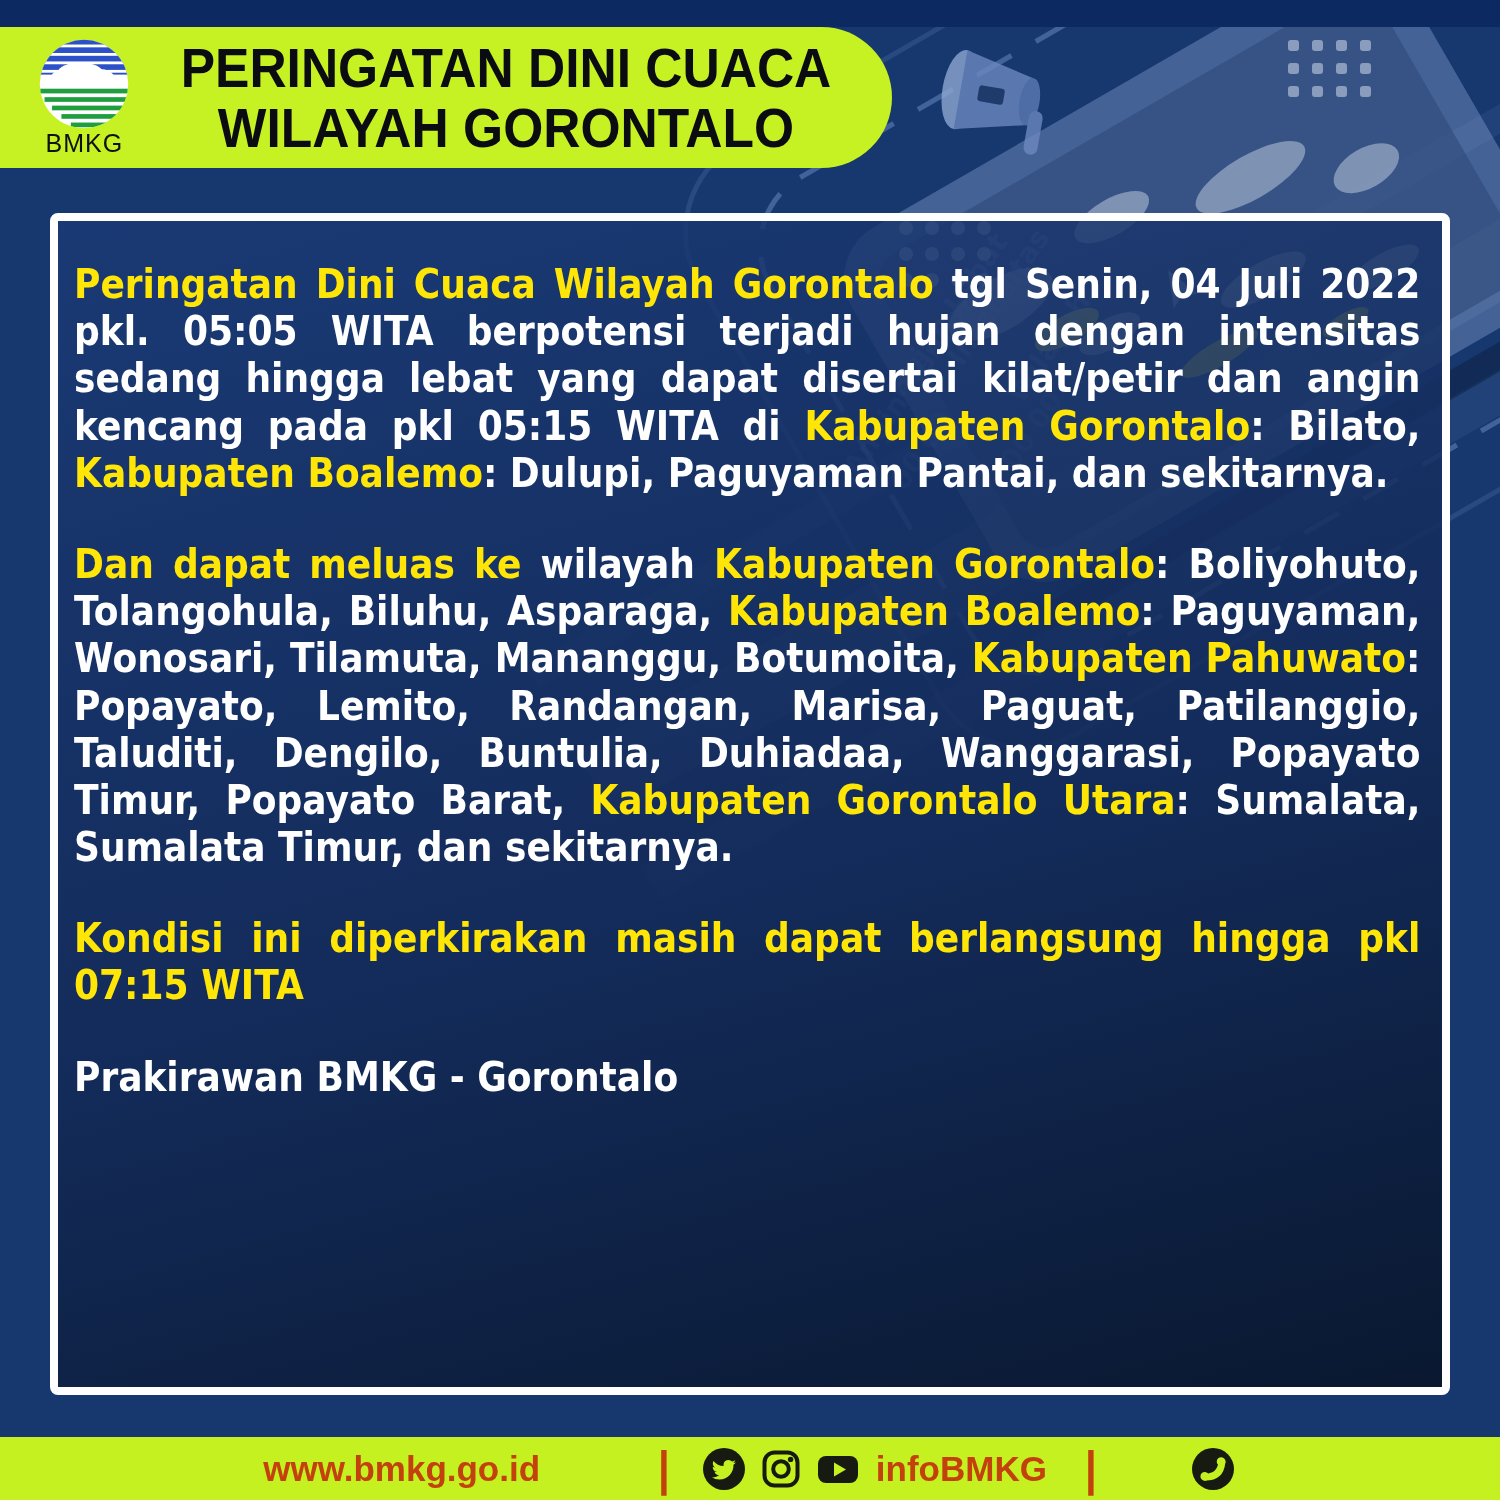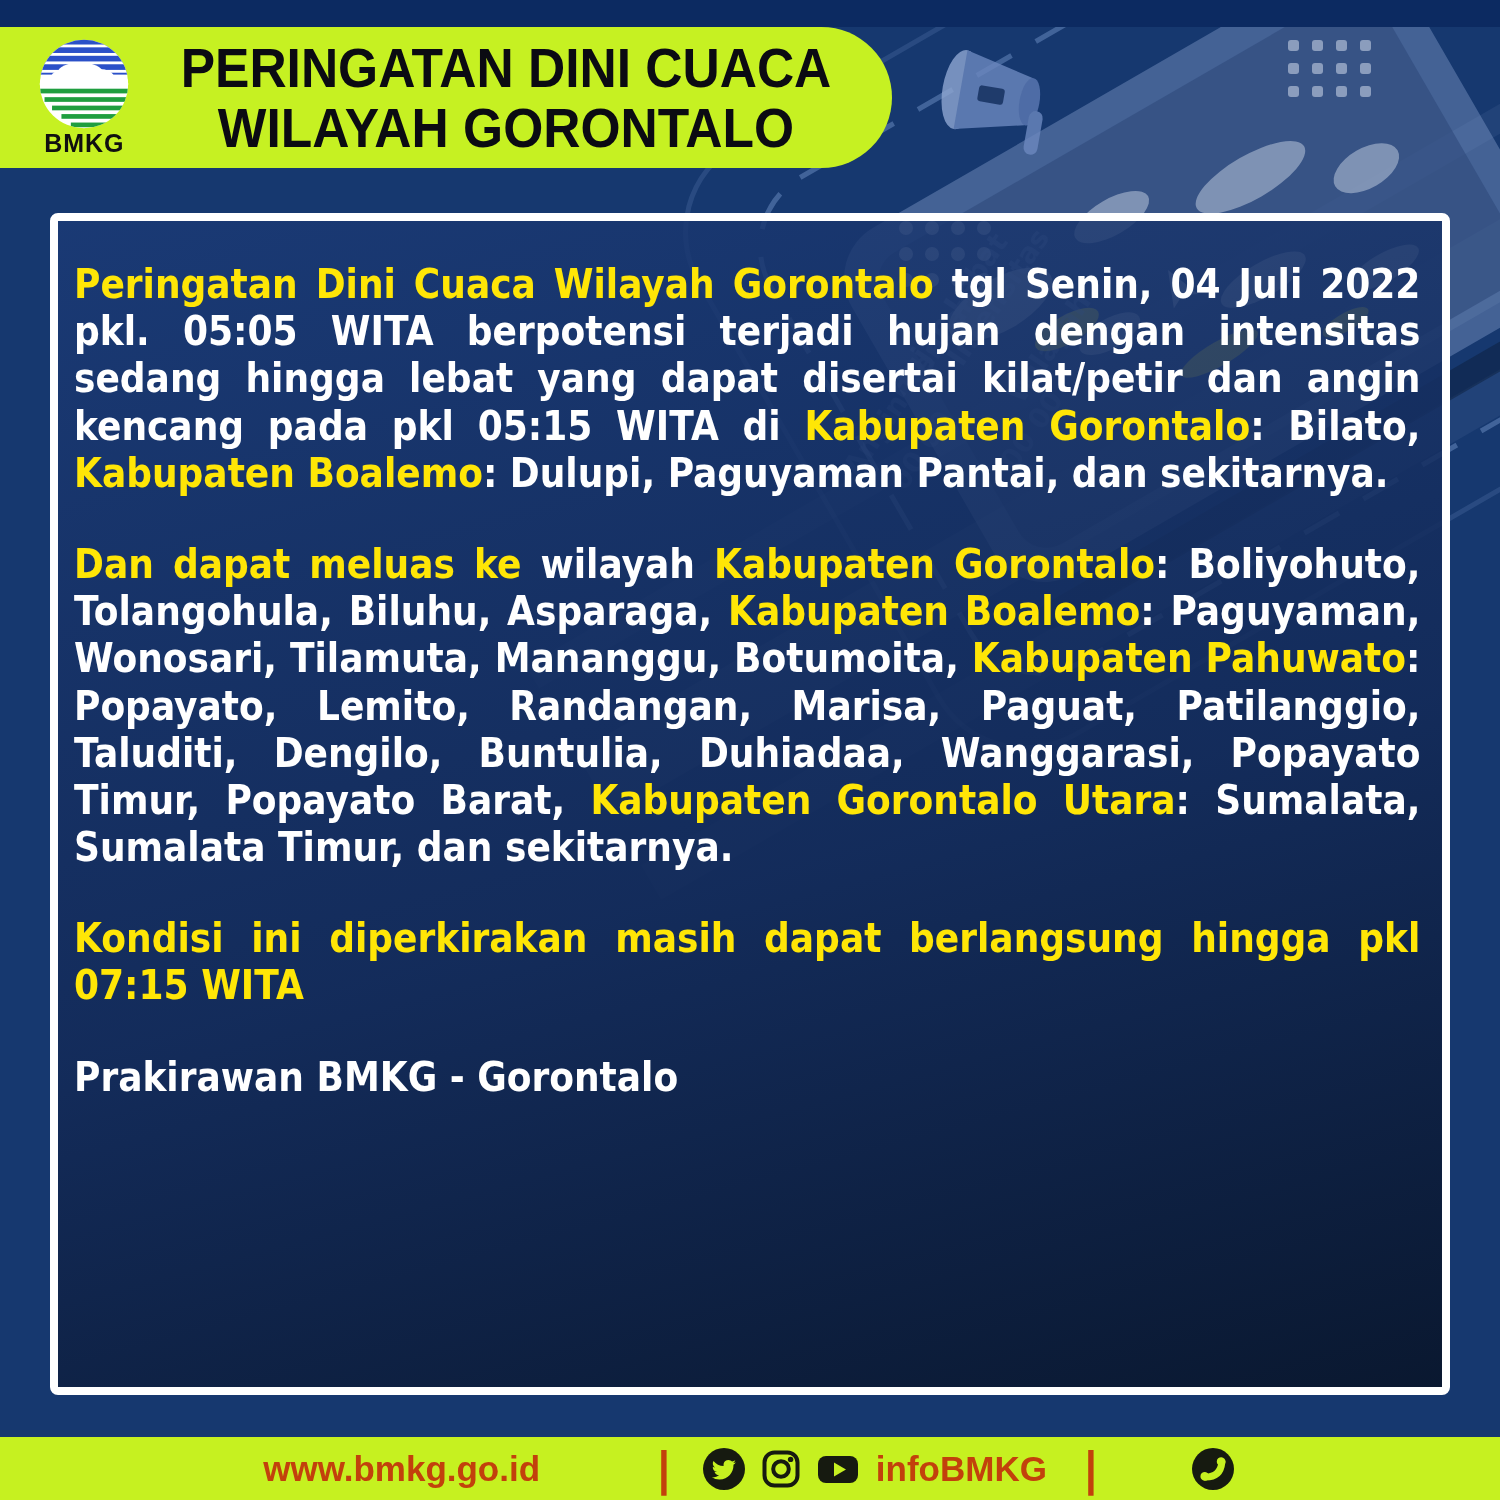--- a/index.html
+++ b/index.html
@@ -16,21 +16,21 @@
 
   .top-strip{position:absolute;top:0;left:0;width:1500px;height:27px;background:#0c2a61;}
 
   .banner{
     position:absolute;left:0;top:27px;width:892px;height:141px;
     background:#c6f122;border-radius:0 72px 72px 0;
     display:flex;align-items:center;z-index:3;
   }
   .logo-wrap{width:152px;margin-left:18px;display:flex;flex-direction:column;align-items:center;}
   .logo-svg{width:94px;height:94px;}
-  .logo-label{font-family:"Liberation Sans",sans-serif;font-weight:bold;font-size:25px;color:#101010;letter-spacing:1px;margin-top:-2px;}
+  .logo-label{font-family:"Liberation Sans",sans-serif;font-weight:normal;font-size:25px;color:#101010;letter-spacing:1px;margin-top:-2px;}
   .title-wrap{flex:1;text-align:center;transform:scaleX(.92);transform-origin:50% 50%;padding-right:34px;}
   .title-line{font-family:"Liberation Sans",sans-serif;font-weight:bold;font-size:56px;line-height:1.06;color:#0b0b12;white-space:nowrap;}
 
   .card{
     position:absolute;left:50px;top:213px;width:1400px;height:1182px;box-sizing:border-box;
     border:8px solid #ffffff;border-radius:8px;z-index:2;
     background:linear-gradient(165deg, rgba(27,58,118,0.80) 0%, rgba(19,42,88,0.88) 55%, rgba(9,22,44,0.94) 100%);
     padding:40px 0 0 0;overflow:hidden;
   }
   .card-text{

